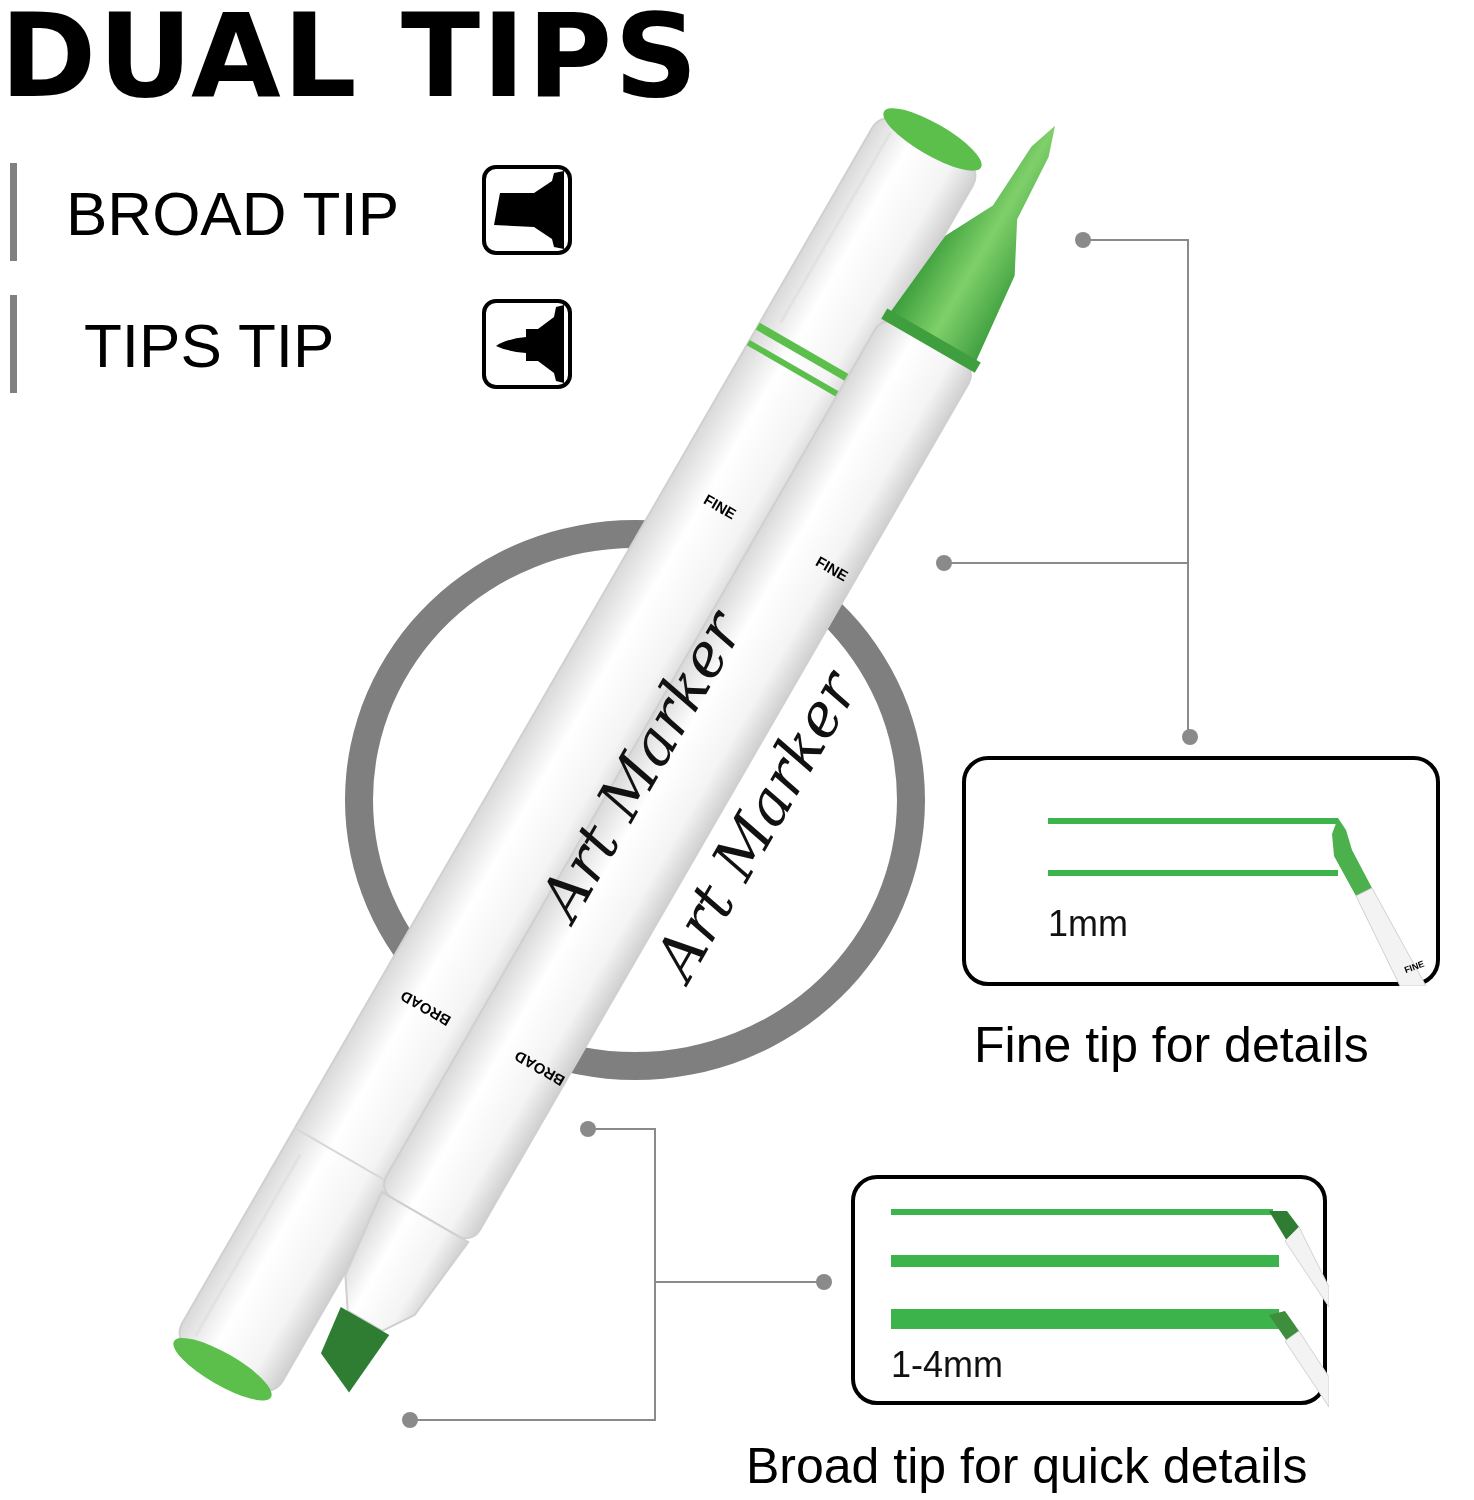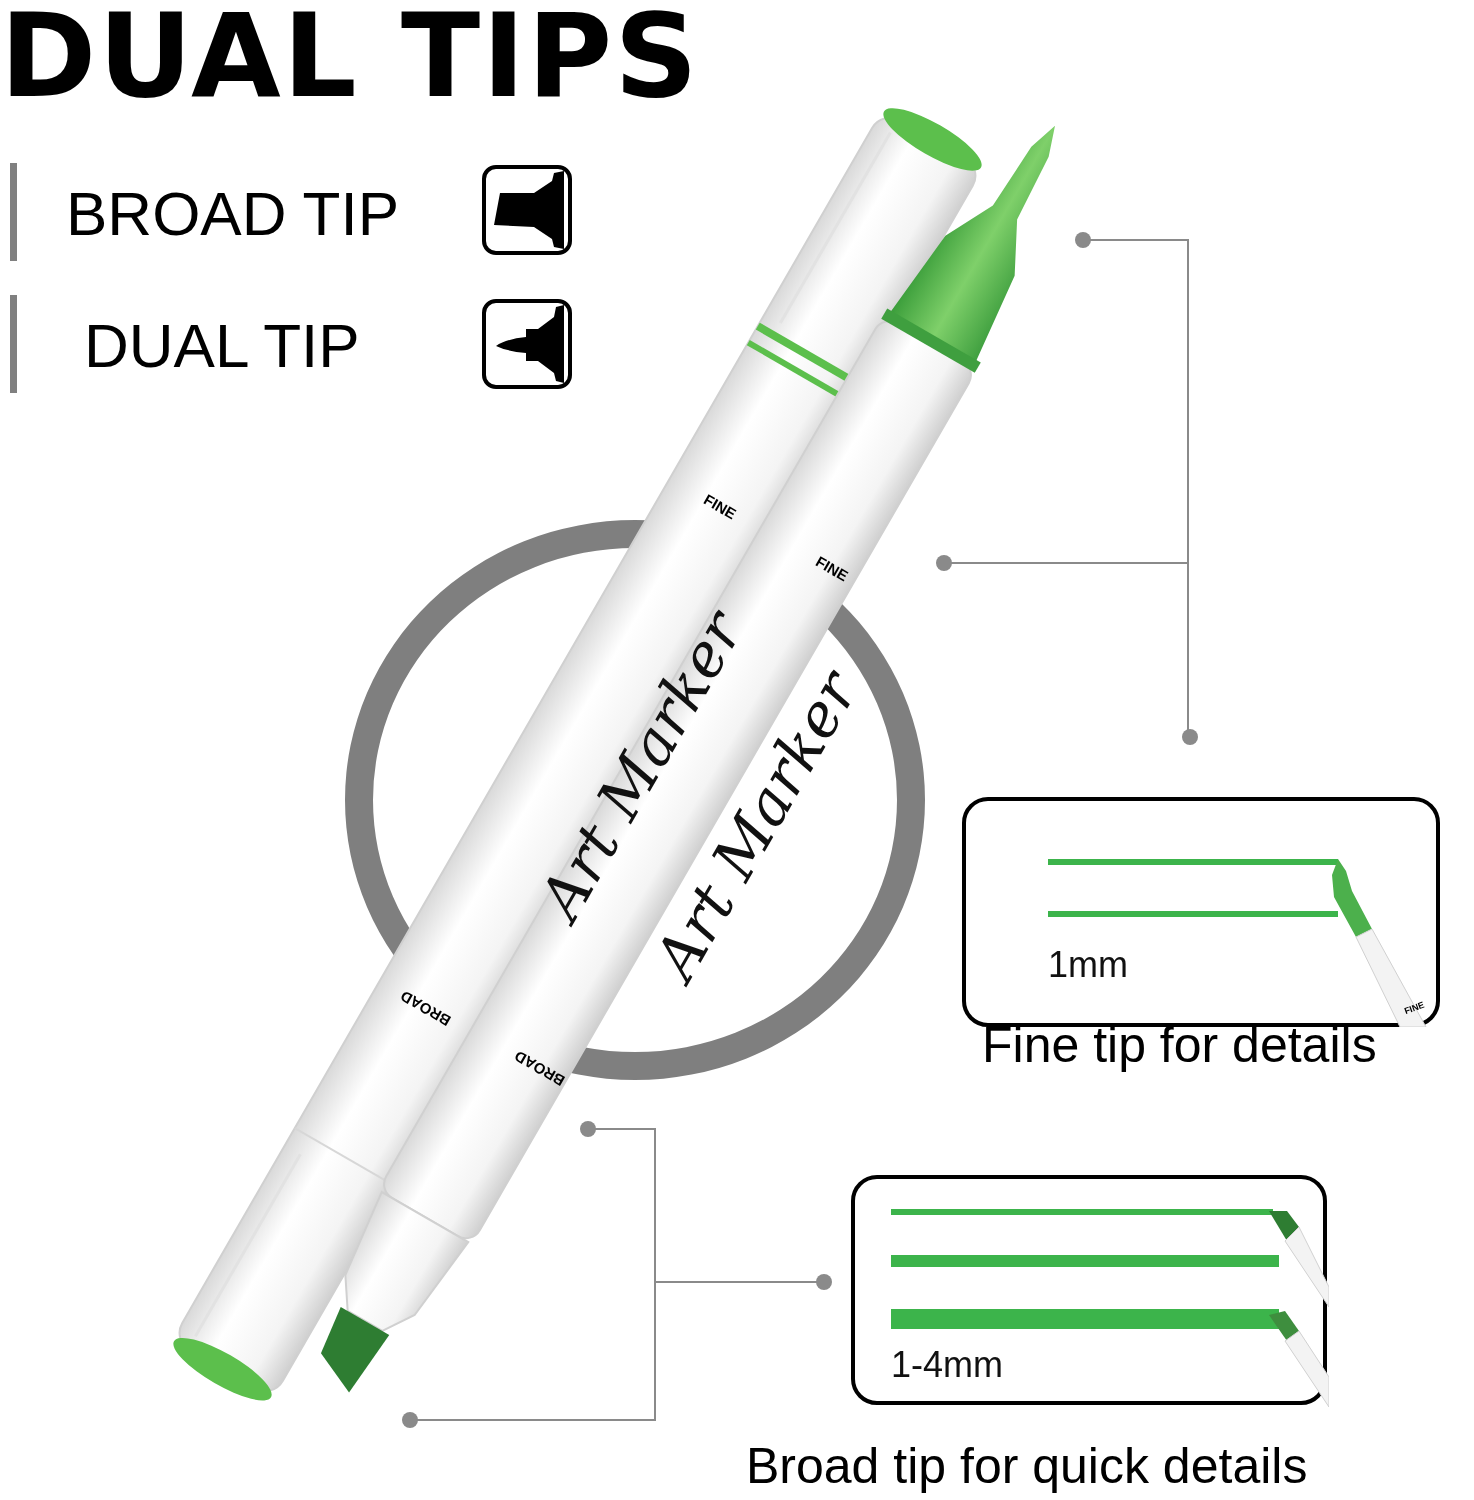--- a/index.html
+++ b/index.html
@@ -21,21 +21,21 @@
 
 <div class="abs legend-bar" style="left:10px;top:163px;height:98px;"></div>
 <div class="abs legend-label" style="left:66px;top:183px;">BROAD TIP</div>
 <div class="abs icon-box" style="left:482px;top:165px;">
   <svg width="82" height="82" viewBox="0 0 82 82">
     <path d="M78 2 L78 80 L68 78 L66 70 L48 58 L8 56 L14 24 L48 24 L66 12 L68 4 Z" fill="#000"></path>
   </svg>
 </div>
 
 <div class="abs legend-bar" style="left:10px;top:295px;height:98px;"></div>
-<div class="abs legend-label" style="left:84px;top:315px;">DUAL TIP</div>
+<div class="abs legend-label" style="left:84px;top:315px;">TIPS TIP</div>
 <div class="abs icon-box" style="left:482px;top:299px;">
   <svg width="82" height="82" viewBox="0 0 82 82">
     <path d="M78 2 L78 80 L70 78 L68 70 L52 58 L40 58 L40 50 Q20 48 10 43 Q20 36 40 34 L40 26 L52 26 L68 14 L70 4 Z" fill="#000"></path>
   </svg>
 </div>
 
 <div class="abs" style="left:345px;top:520px;width:580px;height:560px;border:28px solid #7f7f7f;border-radius:50%;box-sizing:border-box;"></div>
 
 <svg class="abs" style="left:0;top:0;" width="1474" height="1500" viewBox="0 0 1474 1500">
   <defs>
@@ -89,31 +89,31 @@
   <g fill="#8a8a8a">
     <circle cx="1083" cy="240" r="8"></circle>
     <circle cx="944" cy="563" r="8"></circle>
     <circle cx="1190" cy="737" r="8"></circle>
     <circle cx="588" cy="1129" r="8"></circle>
     <circle cx="824" cy="1282" r="8"></circle>
     <circle cx="410" cy="1420" r="8"></circle>
   </g>
 </svg>
 
-<div class="abs callout-box" style="left:962px;top:756px;width:478px;height:230px;margin-top:41px;">
+<div class="abs callout-box" style="left:962px;top:756px;width:478px;height:230px;">
   <div class="abs" style="left:82px;top:58px;width:290px;height:6px;background:#3cb44b;"></div>
   <div class="abs" style="left:82px;top:110px;width:290px;height:6px;background:#3cb44b;"></div>
   <div class="abs size-label" style="left:82px;top:146px;">1mm</div>
   <svg class="abs" style="left:360px;top:56px;" width="110" height="170" viewBox="0 0 110 170">
     <path d="M12 2 L20 14 L26 34 L46 72 L30 80 L8 40 L6 18 Z" fill="#4cb04c"></path>
     <path d="M30 80 L46 72 L100 170 L74 170 Z" fill="#f3f3f3" stroke="#d0d0d0"></path>
   </svg>
   <div class="abs" style="left:438px;top:202px;font-size:9px;font-weight:700;transform:rotate(-20deg);">FINE</div>
 </div>
-<div class="abs caption" style="left:974px;top:1020px;margin-left:8px;">Fine tip for details</div>
+<div class="abs caption" style="left:974px;top:1020px;">Fine tip for details</div>
 
 <div class="abs callout-box" style="left:851px;top:1175px;width:476px;height:230px;text-align:center;">
   <div class="abs" style="left:36px;top:30px;width:382px;height:6px;background:#3cb44b;"></div>
   <div class="abs" style="left:36px;top:76px;width:388px;height:12px;background:#3cb44b;"></div>
   <div class="abs" style="left:36px;top:130px;width:388px;height:20px;background:#3cb44b;"></div>
   <div class="abs size-label" style="left:36px;top:168px;">1-4mm</div>
   <svg class="abs" style="left:412px;top:28px;" width="62" height="200" viewBox="0 0 62 200">
     <path d="M2 4 L20 4 L32 20 L20 34 Z" fill="#2e7d32"></path>
     <path d="M18 34 L32 20 L62 80 L62 100 Z" fill="#f3f3f3" stroke="#d0d0d0"></path>
     <path d="M2 108 L18 104 L32 124 L20 134 Z" fill="#3e8e3e"></path>

